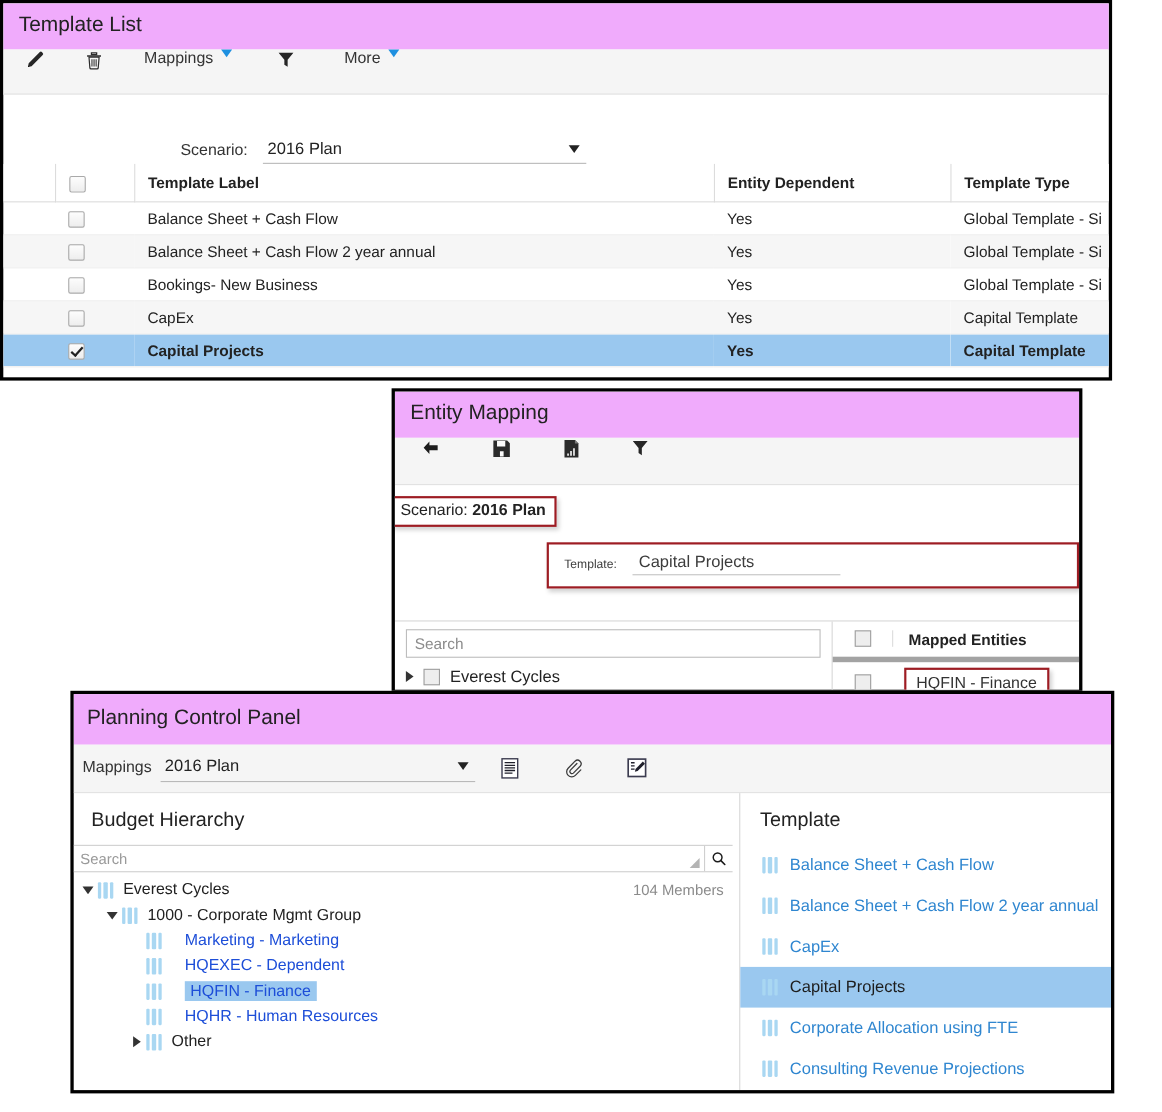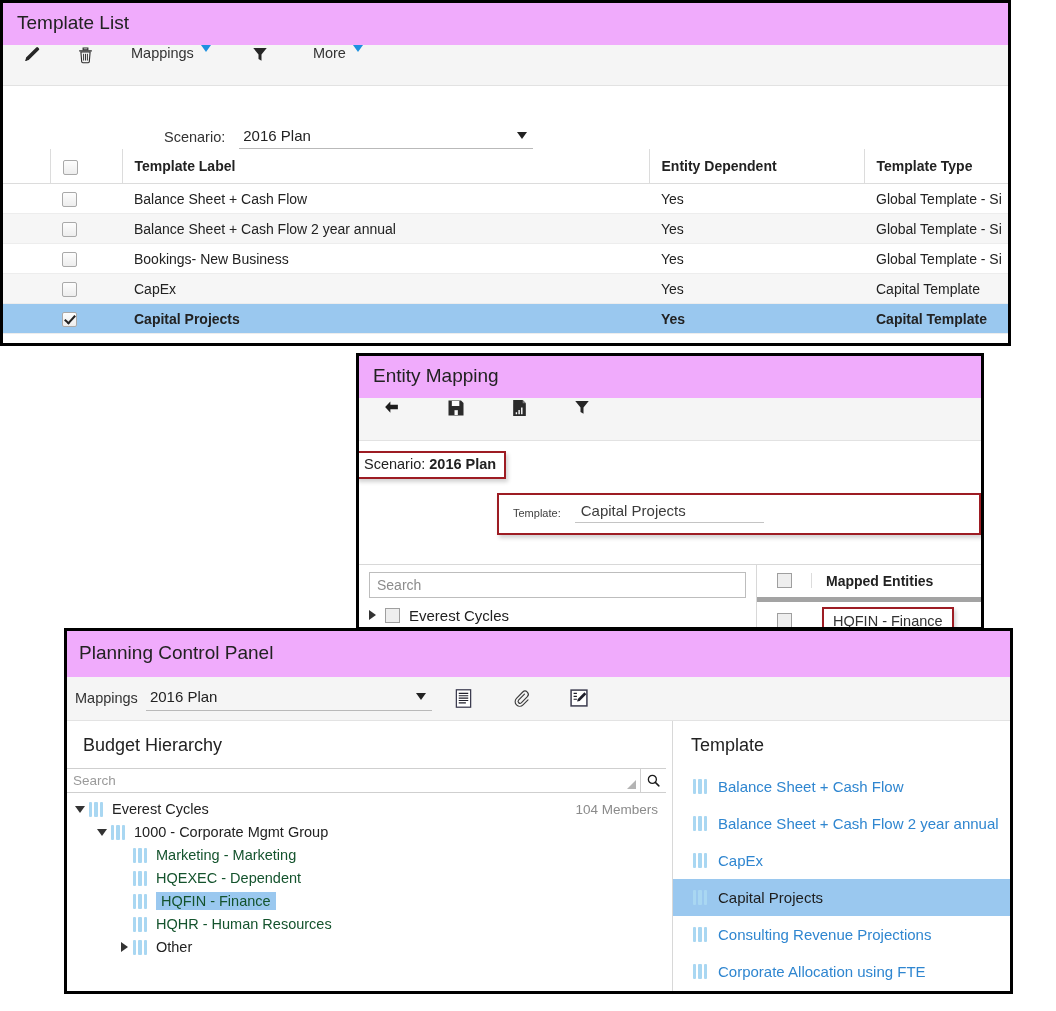--- a/index.html
+++ b/index.html
@@ -240,21 +240,21 @@
   }
   .pcp-search .mag { width:26px; border-left:1px solid #cfcfcf; display:flex; align-items:center; justify-content:center; height:100%; cursor:pointer; }
 
   .tree { padding-top: 5px; position:relative; }
   .tnode { display:flex; align-items:center; height:23px; font-size:14.5px; }
   .tnode .tw { width:14px; display:flex; justify-content:center; }
   .bars { display:inline-block; width:17px; height:15px; margin: 0 7px 0 1px; position:relative; flex:none; }
   .bars i { position:absolute; top:0; width:3.5px; height:15px; background:#a9d7f2; border-radius:1px; }
   .bars i:nth-child(1){ left:0.5px; } .bars i:nth-child(2){ left:6px; } .bars i:nth-child(3){ left:11.5px; }
   .tname { color:#222; }
-  .tname.green { color:#14532d; }
+  .tname.green { color:#1d4ed8;margin-left:12px; }
   .tname.sel { background:#9ac8ef; padding: 1px 5px; }
   .tmembers { margin-left:auto; padding-right:14px; font-size:13.5px; color:#8b8b8b; }
 
   .tpl-item {
     display:flex; align-items:center; height:37px;
     font-size:15px; color:#2f86d0;
     padding-left: 18px; cursor:pointer;
   }
   .tpl-item.sel { background:#9ac8ef; color:#1d1d1d; }
   .tpl-item .bars { margin-right:9px; }
@@ -623,28 +623,28 @@
               <i></i>
             </span>
           <span>Capital Projects</span>
         </div>
         <div class="tpl-item">
           <span class="bars">
               <i></i>
               <i></i>
               <i></i>
             </span>
-          <span>Consulting Revenue Projections</span>
+          <span>Corporate Allocation using FTE</span>
         </div>
         <div class="tpl-item">
           <span class="bars">
               <i></i>
               <i></i>
               <i></i>
             </span>
-          <span>Corporate Allocation using FTE</span>
+          <span>Consulting Revenue Projections</span>
         </div>
       </div>
 
     </div>
   </div>
 
 </div>
 
 </body></html>

